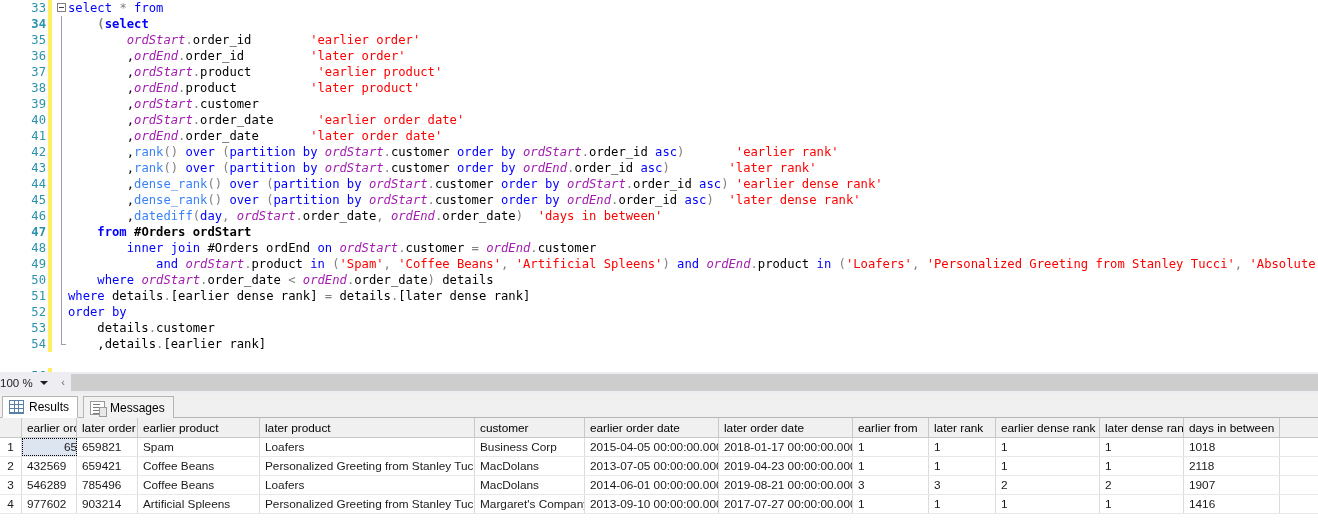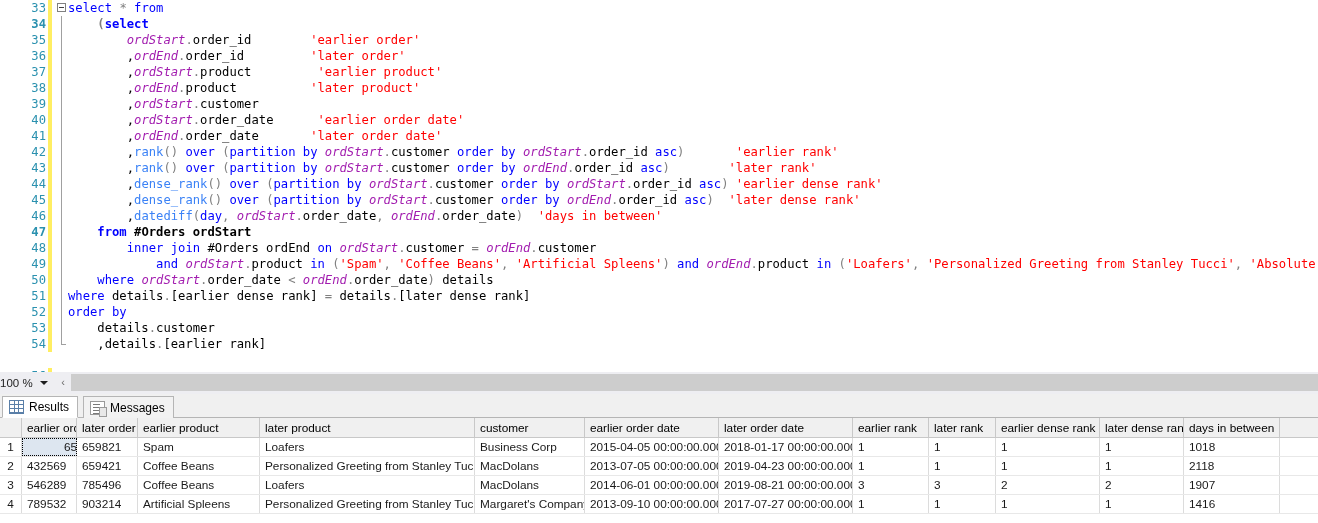--- a/index.html
+++ b/index.html
@@ -301,21 +301,21 @@
   <div id="grid">
       <div class="grid-row grid-head">
         <div class="rownum"></div>
         <div class="cell" style="left: 22px; width: 55px;">earlier order</div>
         <div class="cell" style="left: 77px; width: 61px;">later order</div>
         <div class="cell" style="left: 138px; width: 122px;">earlier product</div>
         <div class="cell" style="left: 260px; width: 215px;">later product</div>
         <div class="cell" style="left: 475px; width: 110px;">customer</div>
         <div class="cell" style="left: 585px; width: 134px;">earlier order date</div>
         <div class="cell" style="left: 719px; width: 134px;">later order date</div>
-        <div class="cell" style="left: 853px; width: 76px;">earlier rank</div>
+        <div class="cell" style="left: 853px; width: 76px;">earlier from</div>
         <div class="cell" style="left: 929px; width: 67px;">later rank</div>
         <div class="cell" style="left: 996px; width: 104px;">earlier dense rank</div>
         <div class="cell" style="left: 1100px; width: 84px;">later dense rank</div>
         <div class="cell" style="left: 1184px; width: 96px;">days in between</div>
       </div>
       <div class="grid-row databody">
         <div class="rownum">1</div>
         <div class="cell selected" style="left: 22px; width: 55px;">659714</div>
         <div class="cell" style="left: 77px; width: 61px;">659821</div>
         <div class="cell" style="left: 138px; width: 122px;">Spam</div>
@@ -354,21 +354,21 @@
         <div class="cell" style="left: 585px; width: 134px;">2014-06-01 00:00:00.000</div>
         <div class="cell" style="left: 719px; width: 134px;">2019-08-21 00:00:00.000</div>
         <div class="cell" style="left: 853px; width: 76px;">3</div>
         <div class="cell" style="left: 929px; width: 67px;">3</div>
         <div class="cell" style="left: 996px; width: 104px;">2</div>
         <div class="cell" style="left: 1100px; width: 84px;">2</div>
         <div class="cell" style="left: 1184px; width: 96px;">1907</div>
       </div>
       <div class="grid-row databody">
         <div class="rownum">4</div>
-        <div class="cell" style="left: 22px; width: 55px;">789532</div>
+        <div class="cell" style="left: 22px; width: 55px;">977602</div>
         <div class="cell" style="left: 77px; width: 61px;">903214</div>
         <div class="cell" style="left: 138px; width: 122px;">Artificial Spleens</div>
         <div class="cell" style="left: 260px; width: 215px;">Personalized Greeting from Stanley Tucci</div>
         <div class="cell" style="left: 475px; width: 110px;">Margaret's Company</div>
         <div class="cell" style="left: 585px; width: 134px;">2013-09-10 00:00:00.000</div>
         <div class="cell" style="left: 719px; width: 134px;">2017-07-27 00:00:00.000</div>
         <div class="cell" style="left: 853px; width: 76px;">1</div>
         <div class="cell" style="left: 929px; width: 67px;">1</div>
         <div class="cell" style="left: 996px; width: 104px;">1</div>
         <div class="cell" style="left: 1100px; width: 84px;">1</div>

